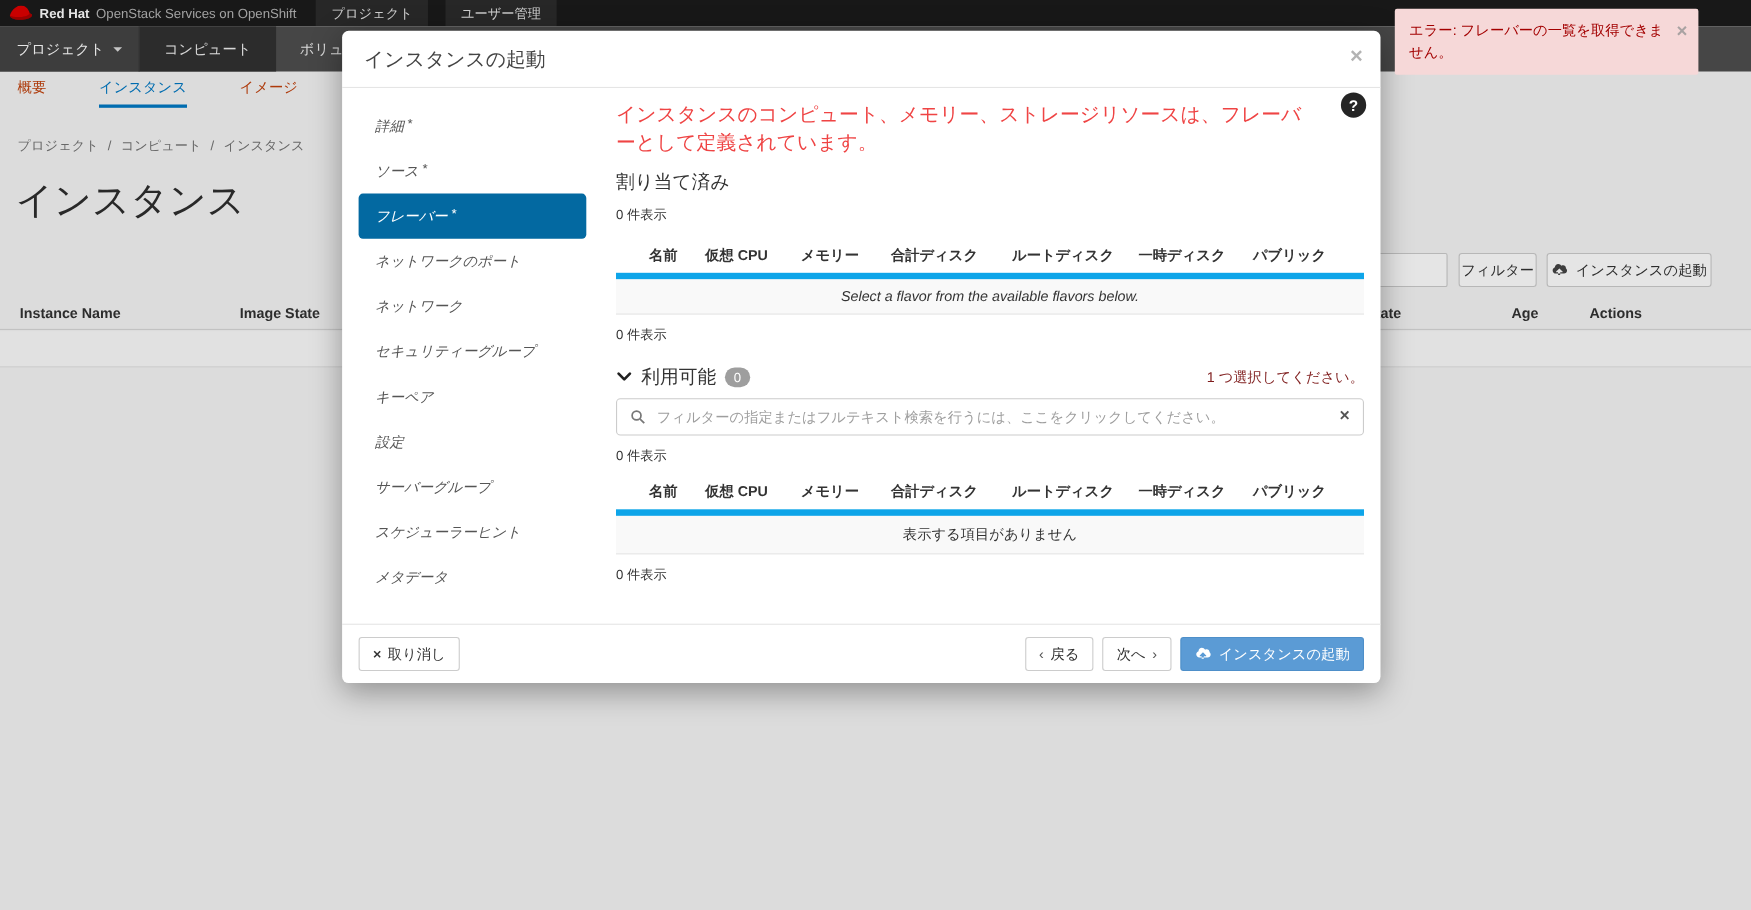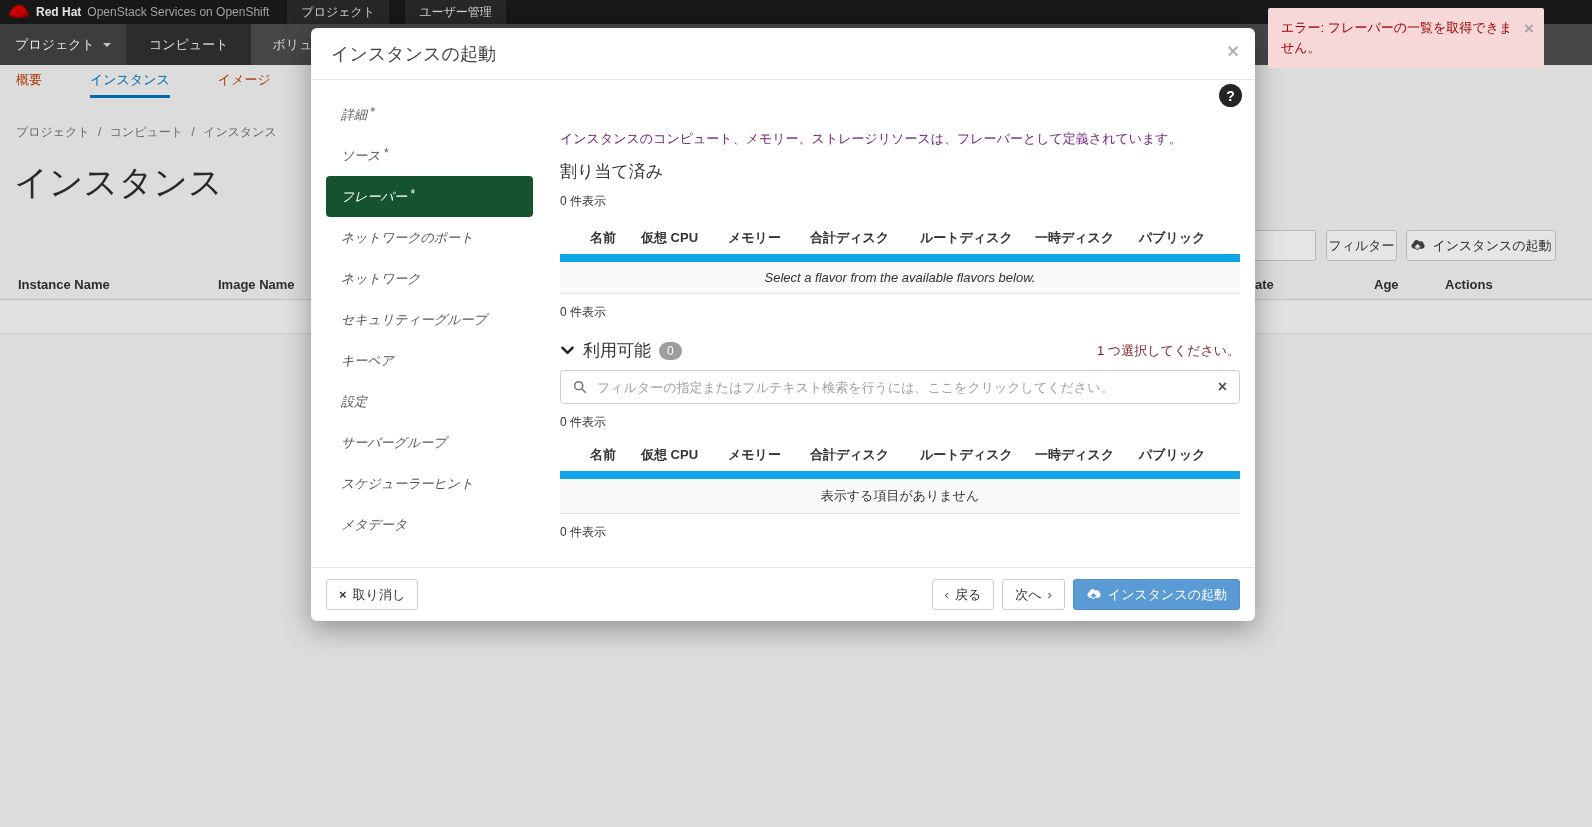--- a/index.html
+++ b/index.html
@@ -48,29 +48,29 @@
   .backdrop { position:absolute; inset:0; background:rgba(0,0,0,0.10); z-index:40; }
   .modal { position:absolute; left:311px; top:28px; width:944px; height:593px; background:#fff; border-radius:6px; box-shadow:0 8px 28px rgba(0,0,0,0.35); z-index:60; }
   .modal-header { height:52px; border-bottom:1px solid #e5e5e5; display:flex; align-items:center; padding:0 20px; position:relative; }
   .modal-title { font-size:18px; color:#444; }
   .modal-close { position:absolute; right:16px; top:13px; font-size:20px; color:#b3b3b3; font-weight:bold; cursor:pointer; line-height:1; }
   .modal-body { position:relative; height:487px; }
   .help-btn { position:absolute; top:4px; right:13px; width:23px; height:23px; border-radius:50%; background:#252525; color:#fff; font-weight:bold; font-size:14px; display:flex; align-items:center; justify-content:center; cursor:pointer; z-index:5; }
 
   .steps { position:absolute; left:15px; top:14px; width:207px; list-style:none;font-style:italic; }
   .steps li { height:41px; display:flex; align-items:center; padding-left:15px; font-size:13px; color:#555; cursor:pointer; border-radius:4px; }
-  .steps li.active { background:#14532d; color:#fff; }
+  .steps li.active { background:#0369a1; color:#fff; }
   .step-star { margin-left:3px; position:relative; top:-3px; font-size:12px; }
 
   .wizard { position:absolute; left:249px; right:15px; top:12px; }
-  .wizard-desc { font-size:13px; color:#701a75; padding-right:46px; line-height:1.4;margin-top:38px; }
+  .wizard-desc { font-size:18px; color:#ef4444; padding-right:46px; line-height:1.4; }
   .section-title { font-size:17px; font-weight:400; color:#333; margin-top:12px; }
   .count-label { font-size:12px; color:#333; margin-top:10px; }
 
-  .ftable-head { display:grid; grid-template-columns:51px 87px 82px 110px 115px 104px 1fr; font-weight:bold; font-size:13px; color:#333; padding:7px 0 7px 30px; margin-top:12px; border-bottom:8px solid #0ea5e9; }
+  .ftable-head { display:grid; grid-template-columns:51px 87px 82px 110px 115px 104px 1fr; font-weight:bold; font-size:13px; color:#333; padding:7px 0 7px 30px; margin-top:12px; border-bottom:6px solid #0ea5e9; }
   .ftable-empty { border-bottom:1px solid #e5e5e5; background:#f9f9f9; text-align:center; padding:8px 0; font-size:13px; color:#333; }
   .ftable-empty.italic { font-style:italic; }
 
   .avail-row { display:flex; align-items:center; margin-top:18px; }
   .chev { margin-right:8px; color:#222; display:inline-flex; cursor:pointer; }
   .badge { background:#9e9e9e; color:#fff; border-radius:10px; font-size:12px; padding:2px 8px; margin-left:8px; }
   .select-hint { margin-left:auto; font-size:13px; color:#7f1d1d; }
 
   .searchbar { display:flex; align-items:center; border:1px solid #ccc; border-radius:4px; height:34px; background:#fff; padding:0 12px; margin-top:8px; }
   .searchbar .sicon { color:#777; display:inline-flex; }
@@ -142,21 +142,21 @@
     <span style="display:inline-flex;color:#444;">
       <svg width="16" height="13" viewBox="0 0 640 512">
           <path d="M537 226c4-11 7-24 7-37 0-57-47-104-104-104-21 0-41 6-57 17C356 64 314 32 264 32c-66 0-120 54-120 120v6c-48 14-84 59-84 112 0 64 52 116 116 116h296c62 0 112-50 112-112 0-48-30-89-73-106zM393 337h-57v81c0 9-7 16-16 16h-48c-9 0-16-7-16-16v-81h-57c-14 0-21-17-11-27l105-105c6-6 16-6 22 0l105 105c10 10 3 27-11 27z" fill="currentColor"></path>
         </svg>
     </span>
     <span>インスタンスの起動</span>
   </button>
 
   <div class="itable-head">
     <span class="col-0">Instance Name</span>
-    <span class="col-1">Image Name</span>
+    <span class="col-1">Image State</span>
     <span class="col-2">State</span>
     <span class="col-3">Age</span>
     <span class="col-4">Actions</span>
   </div>
   <div class="itable-empty"></div>
 </div>
 
 <div class="backdrop"></div>
 
 <div class="modal">

